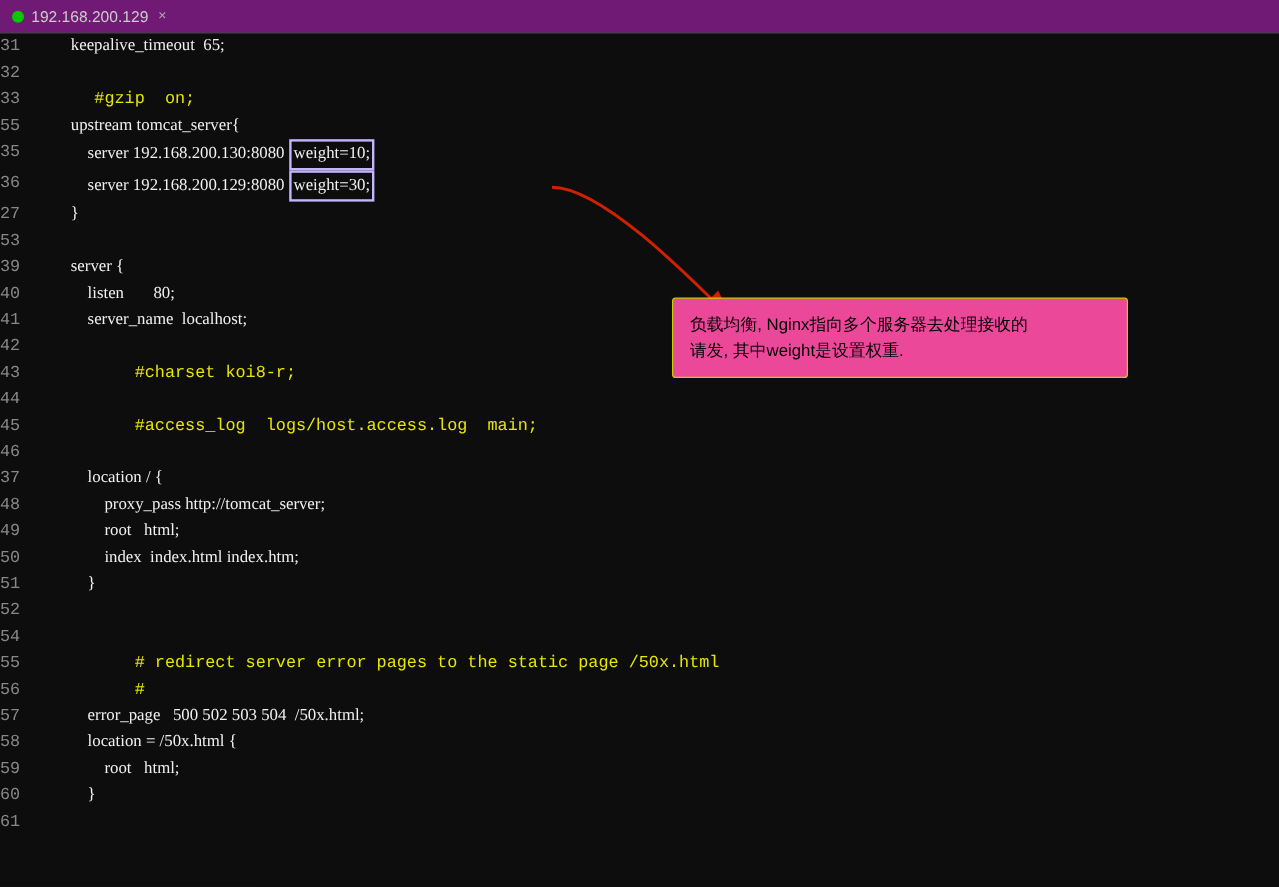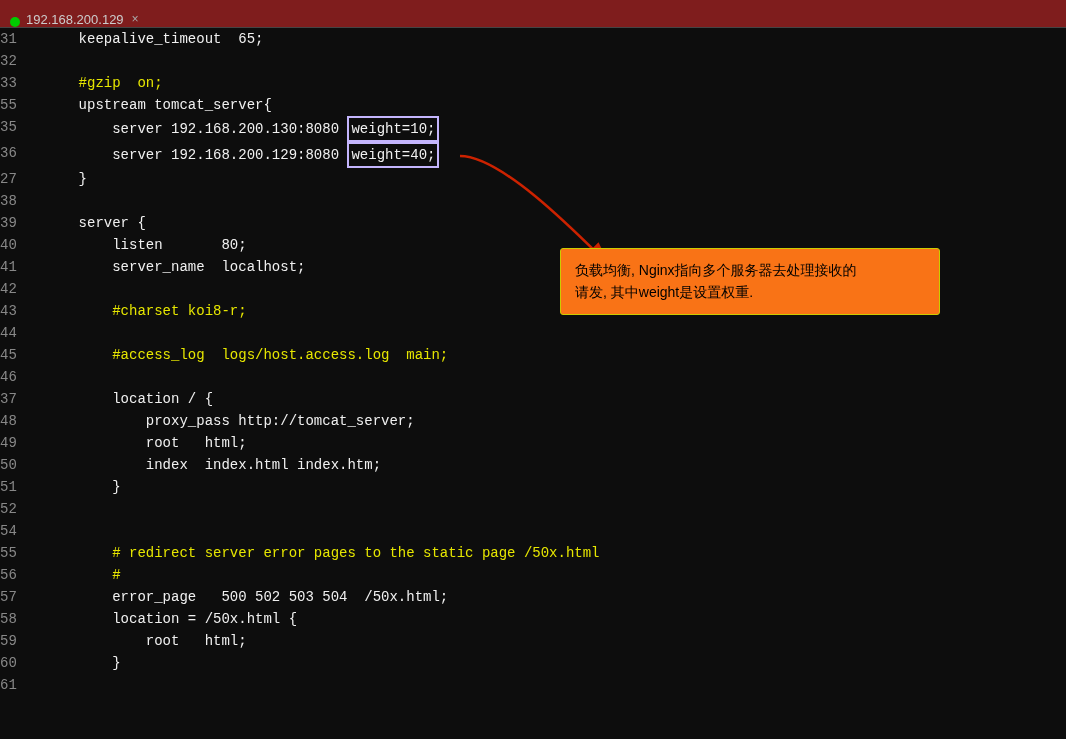--- a/index.html
+++ b/index.html
@@ -6,24 +6,24 @@
     body {
       background: #1a1a1a;
       font-family: 'Courier New', Courier, monospace;
       font-size: 14px;
       color: #f0f0f0;
       width: 1066px;
       height: 739px;
       overflow: hidden;
     }
     .title-bar {
-      background: #7f1d1d;
+      background: #701a75;
       height: 28px;
       display: flex;
-      align-items: flex-end;
+      align-items: center;
       padding: 0 10px;
       border-bottom: 1px solid #444;
     }
     .title-bar-dot {
       width: 10px;
       height: 10px;
       background: #00cc00;
       border-radius: 50%;
       margin-right: 6px;
     }
@@ -59,33 +59,33 @@
       padding-right: 12px;
       user-select: none;
       font-size: 14px;
     }
     .line-content {
       color: #f0f0f0;
       white-space: pre;
       font-size: 14px;
     }
     .c-yellow { color: #e6e600; }
-    .c-white { color: #f0f0f0; }
+    .c-white { color: #f0f0f0; font-family: Liberation Serif, serif; }
     .highlight-box {
       display: inline-block;
       border: 2px solid #c4b5fd;
       padding: 0 2px;
       background: transparent;
     }
     
     .annotation-box {
       position: absolute;
       top: 220px;
       left: 560px;
-      background: #f97316;
+      background: #ec4899;
       border: 1px solid #cccc00;
       border-radius: 3px;
       padding: 10px 14px;
       width: 380px;
       color: #000;
       font-family: Arial, sans-serif;
       font-size: 14px;
       line-height: 1.6;
       z-index: 10;
     }
@@ -139,28 +139,28 @@
       <div class="code-line">
         <span class="line-num">55</span>
         <span class="line-content"><span class="c-white">    upstream tomcat_server{</span></span>
       </div>
       <div class="code-line">
         <span class="line-num">35</span>
         <span class="line-content"><span class="c-white">        server 192.168.200.130:8080 </span><span class="highlight-box c-white">weight=10;</span></span>
       </div>
       <div class="code-line">
         <span class="line-num">36</span>
-        <span class="line-content"><span class="c-white">        server 192.168.200.129:8080 </span><span class="highlight-box c-white">weight=40;</span></span>
+        <span class="line-content"><span class="c-white">        server 192.168.200.129:8080 </span><span class="highlight-box c-white">weight=30;</span></span>
       </div>
       <div class="code-line">
         <span class="line-num">27</span>
         <span class="line-content"><span class="c-white">    }</span></span>
       </div>
       <div class="code-line">
-        <span class="line-num">38</span>
+        <span class="line-num">53</span>
         <span class="line-content"><span class="c-white"></span></span>
       </div>
       <div class="code-line">
         <span class="line-num">39</span>
         <span class="line-content"><span class="c-white">    server {</span></span>
       </div>
       <div class="code-line">
         <span class="line-num">40</span>
         <span class="line-content"><span class="c-white">        listen       80;</span></span>
       </div>

